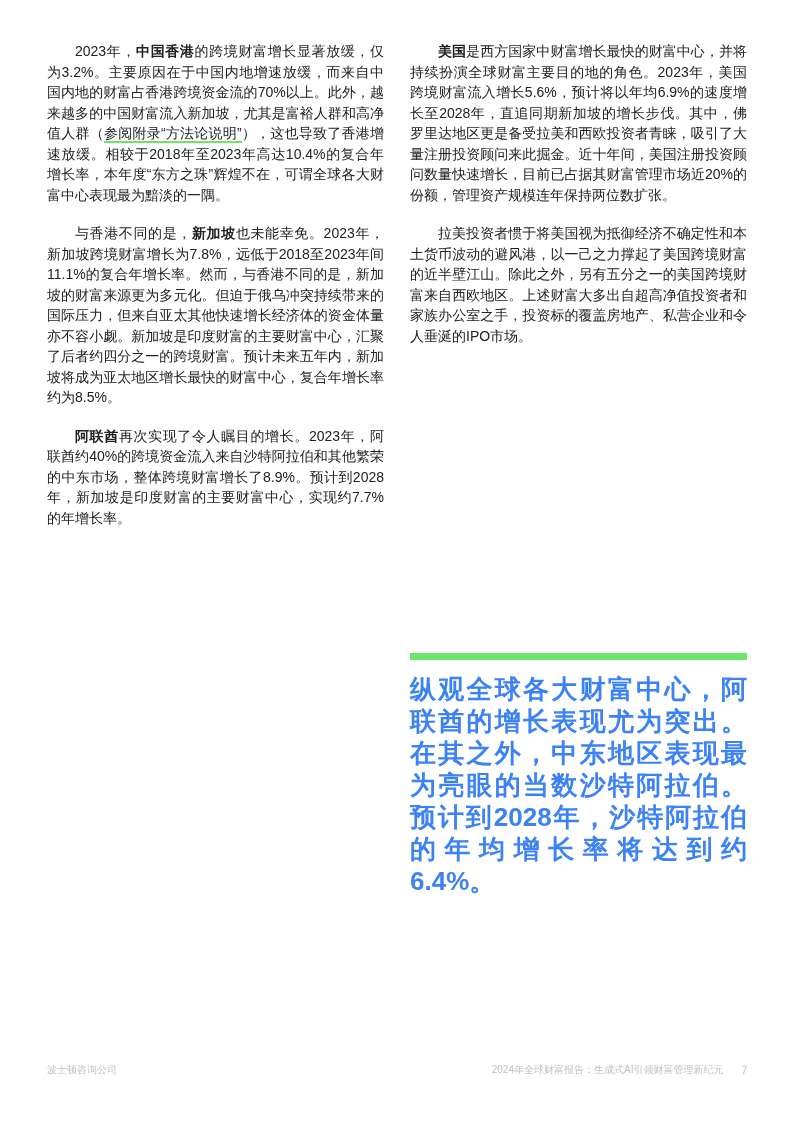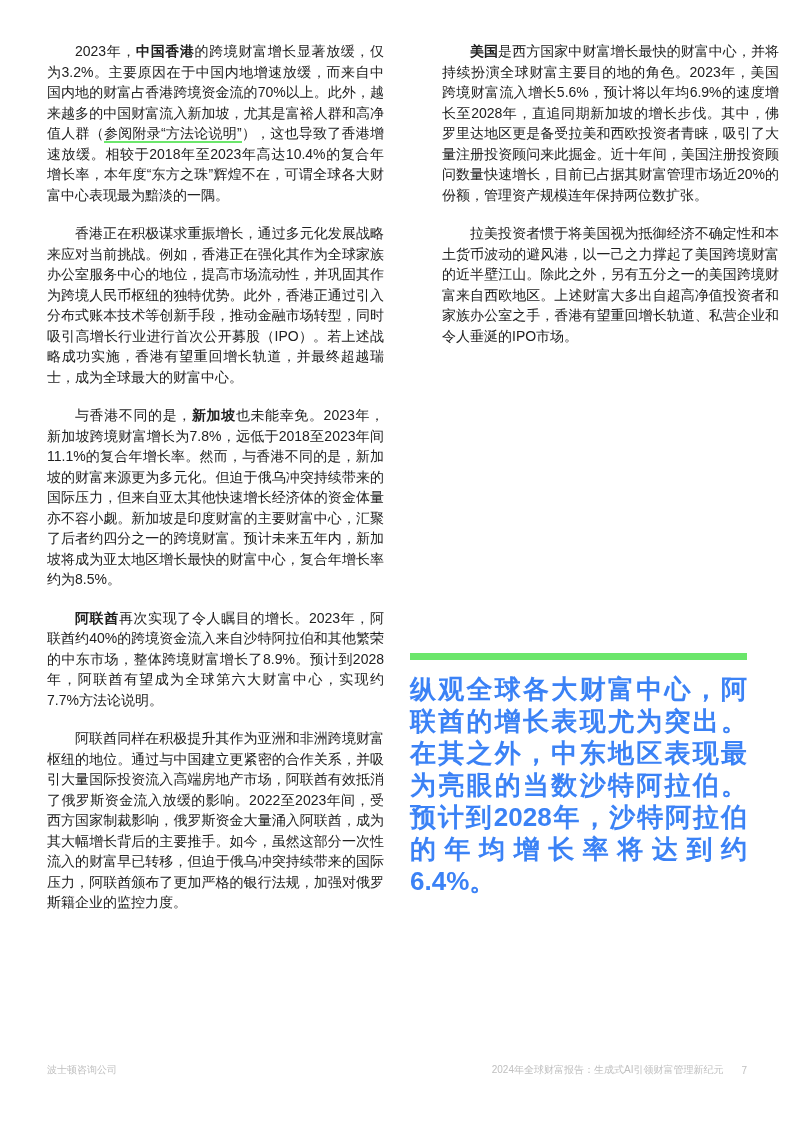--- a/index.html
+++ b/index.html
@@ -10,21 +10,21 @@
     font-family:"Liberation Sans","DejaVu Sans",sans-serif;
     overflow:hidden;
   }
   .col{
     position:absolute;top:41px;width:337px;
     font-size:14px;line-height:20.5px;
     color:var(--body-text,#212121);
     text-align:justify;
   }
   .col-left{left:47px;}
-  .col-right{left:410px;margin-left:32px;}
+  .col-right{left:410px;}
   .body-para{margin:0 0 18px 0;text-indent:2em;}
   .seg-bold{font-weight:700;}
   .seg-link{
     border-bottom:2px solid var(--accent,#6BE66B);
     cursor:pointer;
   }
   .callout{position:absolute;left:410px;top:653px;width:337px;}
   .callout-bar{height:7px;background:var(--accent,#6BE66B);}
   .callout-text{
     margin-top:13px;
@@ -38,29 +38,27 @@
   }
   .footer-right{display:flex;gap:18px;align-items:center;}
 </style>
 </head>
 <body>
 
 <div class="page">
 
   <div class="col col-left">
       <p class="body-para"><span>2023年，</span><span class="seg-bold">中国香港</span><span>的跨境财富增长显著放缓，仅为3.2%。主要原因在于中国内地增速放缓，而来自中国内地的财富占香港跨境资金流的70%以上。此外，越来越多的中国财富流入新加坡，尤其是富裕人群和高净值人群（</span><span class="seg-link">参阅附录“方法论说明”</span><span>），这也导致了香港增速放缓。相较于2018年至2023年高达10.4%的复合年增长率，本年度“东方之珠”辉煌不在，可谓全球各大财富中心表现最为黯淡的一隅。</span></p>
-      <p class="body-para"><span>香港正在积极谋求重振增长，通过多元化发展战略来应对当前挑战。例如，香港正在强化其作为全球家族办公室服务中心的地位，提高市场流动性，并巩固其作为跨境人民币枢纽的独特优势。此外，香港正通过引入分布式账本技术等创新手段，推动金融市场转型，同时吸引高增长行业进行首次公开募股（IPO）。若上述战略成功实施，香港有望重回增长轨道，并最终超越瑞士，成为全球最大的财富中心。</span></p>
       <p class="body-para"><span>与香港不同的是，</span><span class="seg-bold">新加坡</span><span>也未能幸免。2023年，新加坡跨境财富增长为7.8%，远低于2018至2023年间11.1%的复合年增长率。然而，与香港不同的是，新加坡的财富来源更为多元化。但迫于俄乌冲突持续带来的国际压力，但来自亚太其他快速增长经济体的资金体量亦不容小觑。新加坡是印度财富的主要财富中心，汇聚了后者约四分之一的跨境财富。预计未来五年内，新加坡将成为亚太地区增长最快的财富中心，复合年增长率约为8.5%。</span></p>
-      <p class="body-para"><span class="seg-bold">阿联酋</span><span>再次实现了令人瞩目的增长。2023年，阿联酋约40%的跨境资金流入来自沙特阿拉伯和其他繁荣的中东市场，整体跨境财富增长了8.9%。预计到2028年，阿联酋有望成为全球第六大财富中心，实现约7.7%方法论说明。</span></p>
-      <p class="body-para"><span>阿联酋同样在积极提升其作为亚洲和非洲跨境财富枢纽的地位。通过与中国建立更紧密的合作关系，并吸引大量国际投资流入高端房地产市场，阿联酋有效抵消了俄罗斯资金流入放缓的影响。2022至2023年间，受西方国家制裁影响，俄罗斯资金大量涌入阿联酋，成为其大幅增长背后的主要推手。如今，虽然这部分一次性流入的财富早已转移，但迫于俄乌冲突持续带来的国际压力，阿联酋颁布了更加严格的银行法规，加强对俄罗斯籍企业的监控力度。</span></p>
+      <p class="body-para"><span class="seg-bold">阿联酋</span><span>再次实现了令人瞩目的增长。2023年，阿联酋约40%的跨境资金流入来自沙特阿拉伯和其他繁荣的中东市场，整体跨境财富增长了8.9%。预计到2028年，新加坡是印度财富的主要财富中心，实现约7.7%的年增长率。</span></p>
     </div>
 
   <div class="col col-right">
       <p class="body-para"><span class="seg-bold">美国</span><span>是西方国家中财富增长最快的财富中心，并将持续扮演全球财富主要目的地的角色。2023年，美国跨境财富流入增长5.6%，预计将以年均6.9%的速度增长至2028年，直追同期新加坡的增长步伐。其中，佛罗里达地区更是备受拉美和西欧投资者青睐，吸引了大量注册投资顾问来此掘金。近十年间，美国注册投资顾问数量快速增长，目前已占据其财富管理市场近20%的份额，管理资产规模连年保持两位数扩张。</span></p>
-      <p class="body-para"><span>拉美投资者惯于将美国视为抵御经济不确定性和本土货币波动的避风港，以一己之力撑起了美国跨境财富的近半壁江山。除此之外，另有五分之一的美国跨境财富来自西欧地区。上述财富大多出自超高净值投资者和家族办公室之手，香港有望重回增长轨道、私营企业和令人垂涎的IPO市场。</span></p>
+      <p class="body-para"><span>拉美投资者惯于将美国视为抵御经济不确定性和本土货币波动的避风港，以一己之力撑起了美国跨境财富的近半壁江山。除此之外，另有五分之一的美国跨境财富来自西欧地区。上述财富大多出自超高净值投资者和家族办公室之手，投资标的覆盖房地产、私营企业和令人垂涎的IPO市场。</span></p>
     </div>
 
   <div class="callout">
     <div class="callout-bar"></div>
     <div class="callout-text">纵观全球各大财富中心，阿联酋的增长表现尤为突出。在其之外，中东地区表现最为亮眼的当数沙特阿拉伯。预计到2028年，沙特阿拉伯的年均增长率将达到约6.4%。</div>
   </div>
 
   <div class="footer">
     <span>波士顿咨询公司</span>
     <span class="footer-right">

